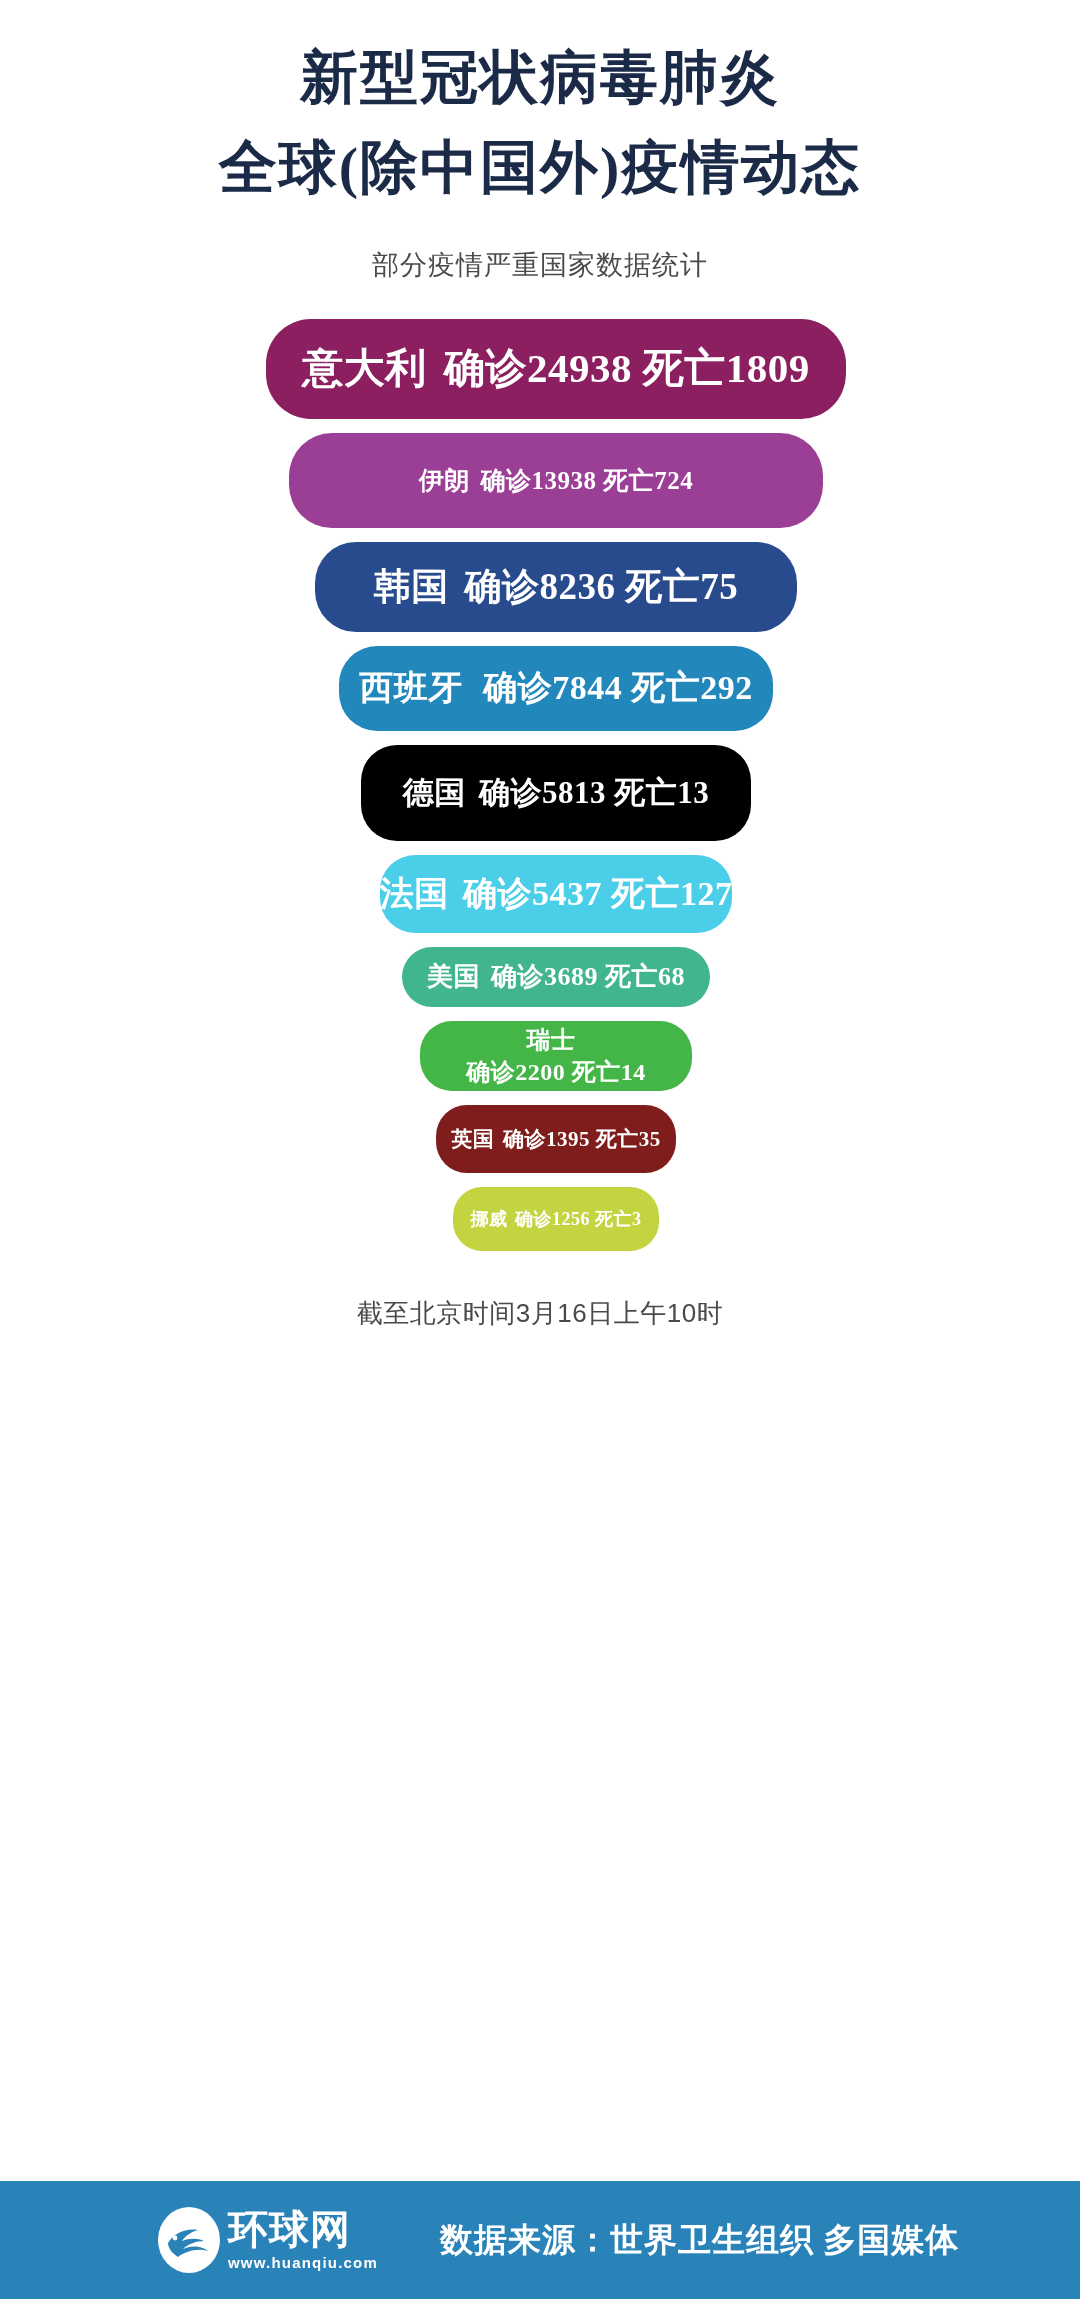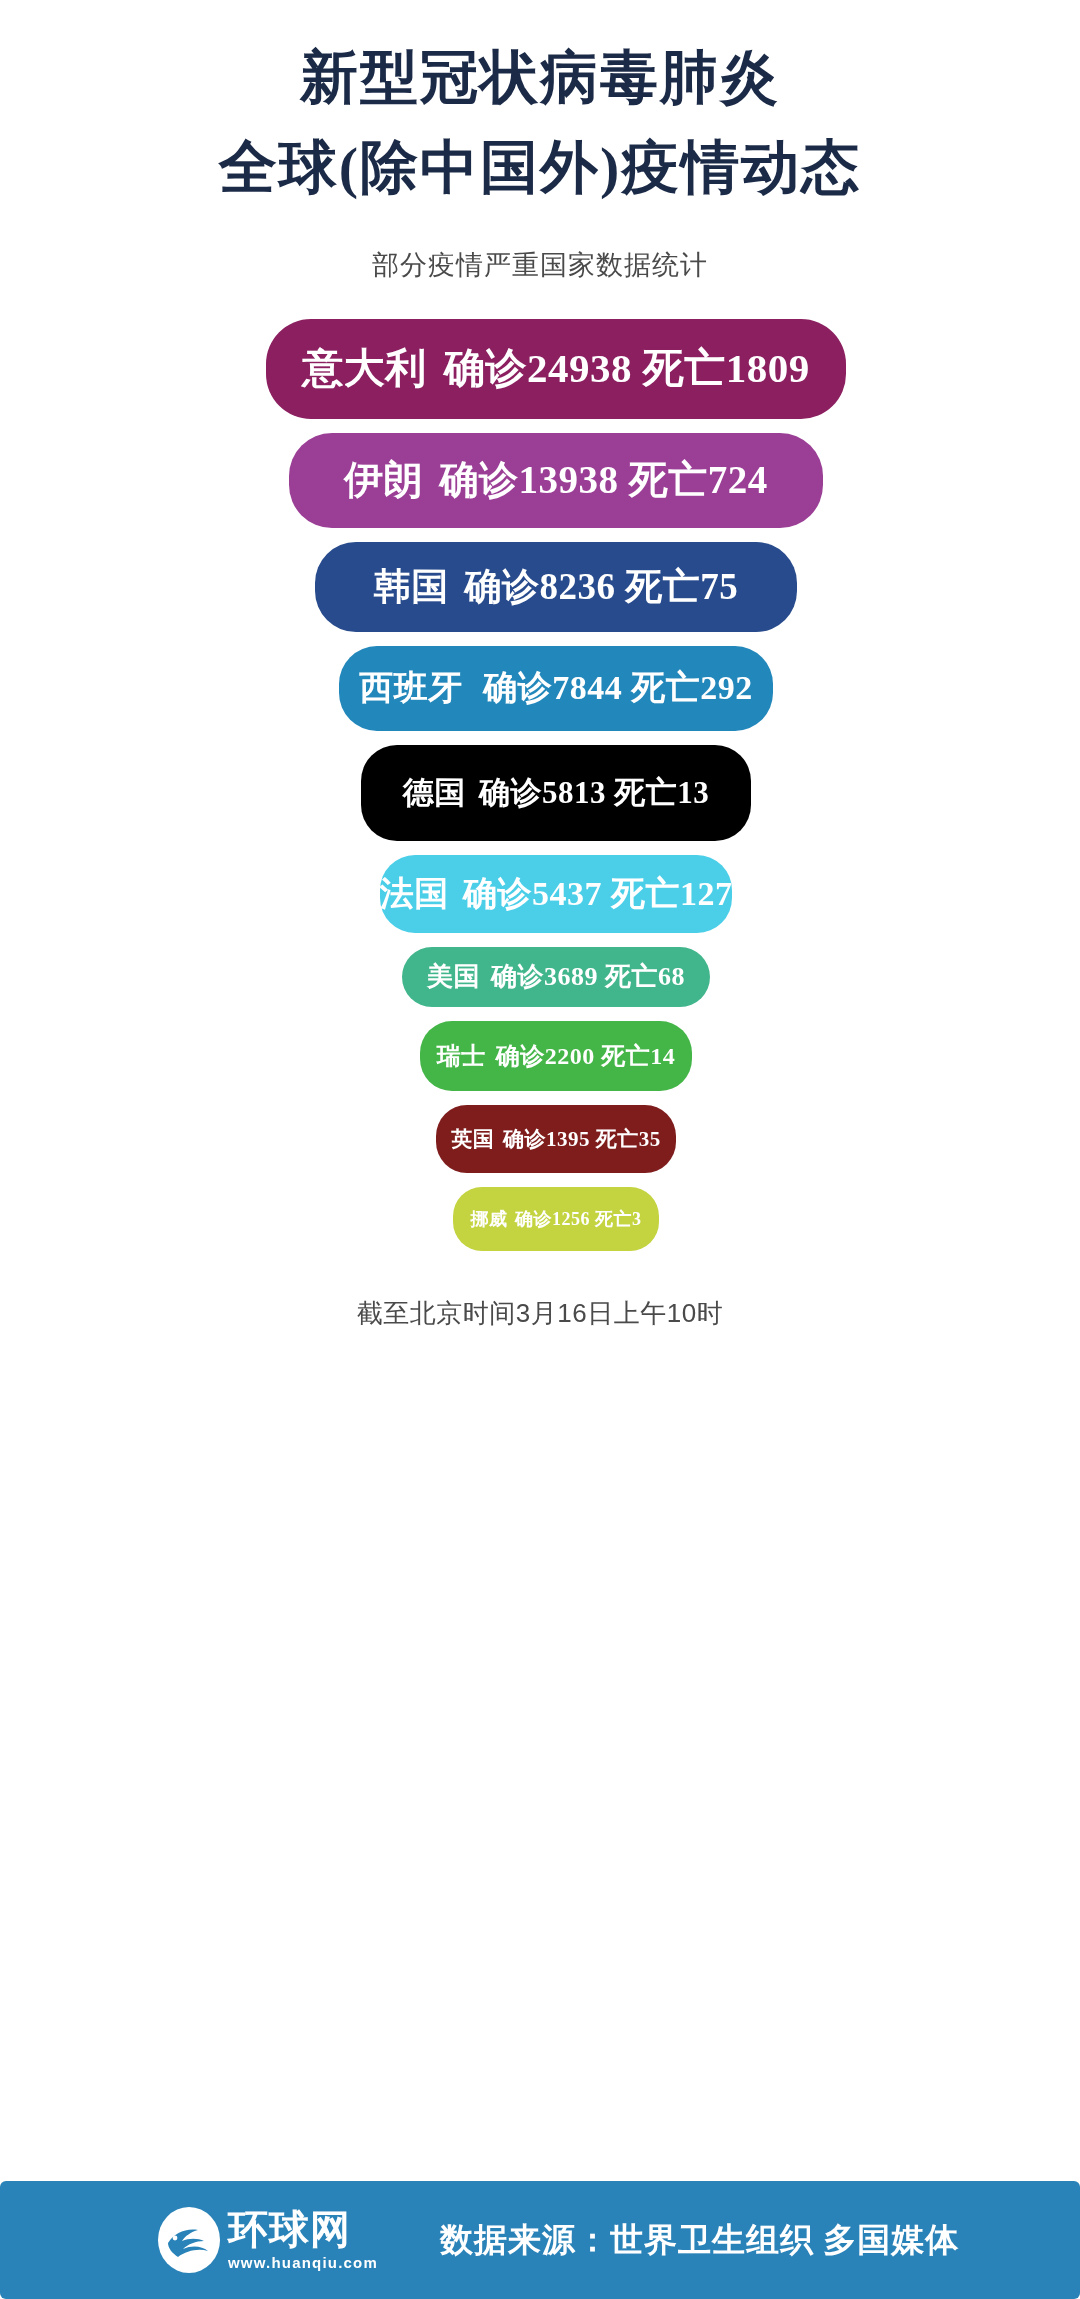--- a/index.html
+++ b/index.html
@@ -86,21 +86,20 @@
   .footer {
     position: absolute;
     left: 0;
     bottom: 0;
     width: 1080px;
     height: 118px;
     background: #2a83b8;
     display: flex;
     align-items: center;
     padding-left: 158px;
-    border-radius: 6px;
   }
   .logo {
     display: flex;
     align-items: center;
     flex-shrink: 0;
   }
   .logo-mark {
     width: 62px;
     height: 66px;
     position: relative;
@@ -158,21 +157,21 @@
   </div>
 
   <div class="bars" id="bars">
       <div class="bar-row">
         <div class="bar" style="width: 580px; height: 100px; background: rgb(139, 31, 96); font-size: 41px; border-radius: 45px;">
           <span class="country">意大利</span>
           <span class="stats">确诊24938 死亡1809</span>
         </div>
       </div>
       <div class="bar-row">
-        <div class="bar" style="width: 534px; height: 95px; background: rgb(155, 63, 150); font-size: 39px; border-radius: 43px;">
+        <div class="bar" style="width: 534px; height: 95px; background: rgb(155, 63, 150); font-size: 25px; border-radius: 43px;">
           <span class="country">伊朗</span>
           <span class="stats">确诊13938 死亡724</span>
         </div>
       </div>
       <div class="bar-row">
         <div class="bar" style="width: 482px; height: 90px; background: rgb(39, 75, 140); font-size: 37px; border-radius: 41px;">
           <span class="country">韩国</span>
           <span class="stats">确诊8236 死亡75</span>
         </div>
       </div>
@@ -194,21 +193,21 @@
           <span class="stats">确诊5437 死亡127</span>
         </div>
       </div>
       <div class="bar-row">
         <div class="bar" style="width: 308px; height: 60px; background: rgb(65, 182, 140); font-size: 26px; border-radius: 33px;">
           <span class="country">美国</span>
           <span class="stats">确诊3689 死亡68</span>
         </div>
       </div>
       <div class="bar-row">
-        <div class="bar" style="width: 272px; height: 70px; background: rgb(68, 182, 72); font-size: 24px; border-radius: 32px;">
+        <div class="bar" style="width: 272px; height: 70px; background: rgb(68, 182, 72); font-size: 24px; border-radius: 32px; flex-direction: column;">
           <span class="country">瑞士</span>
           <span class="stats">确诊2200 死亡14</span>
         </div>
       </div>
       <div class="bar-row">
         <div class="bar" style="width: 240px; height: 68px; background: #7f1d1d; font-size: 21px; border-radius: 31px;">
           <span class="country">英国</span>
           <span class="stats">确诊1395 死亡35</span>
         </div>
       </div>

